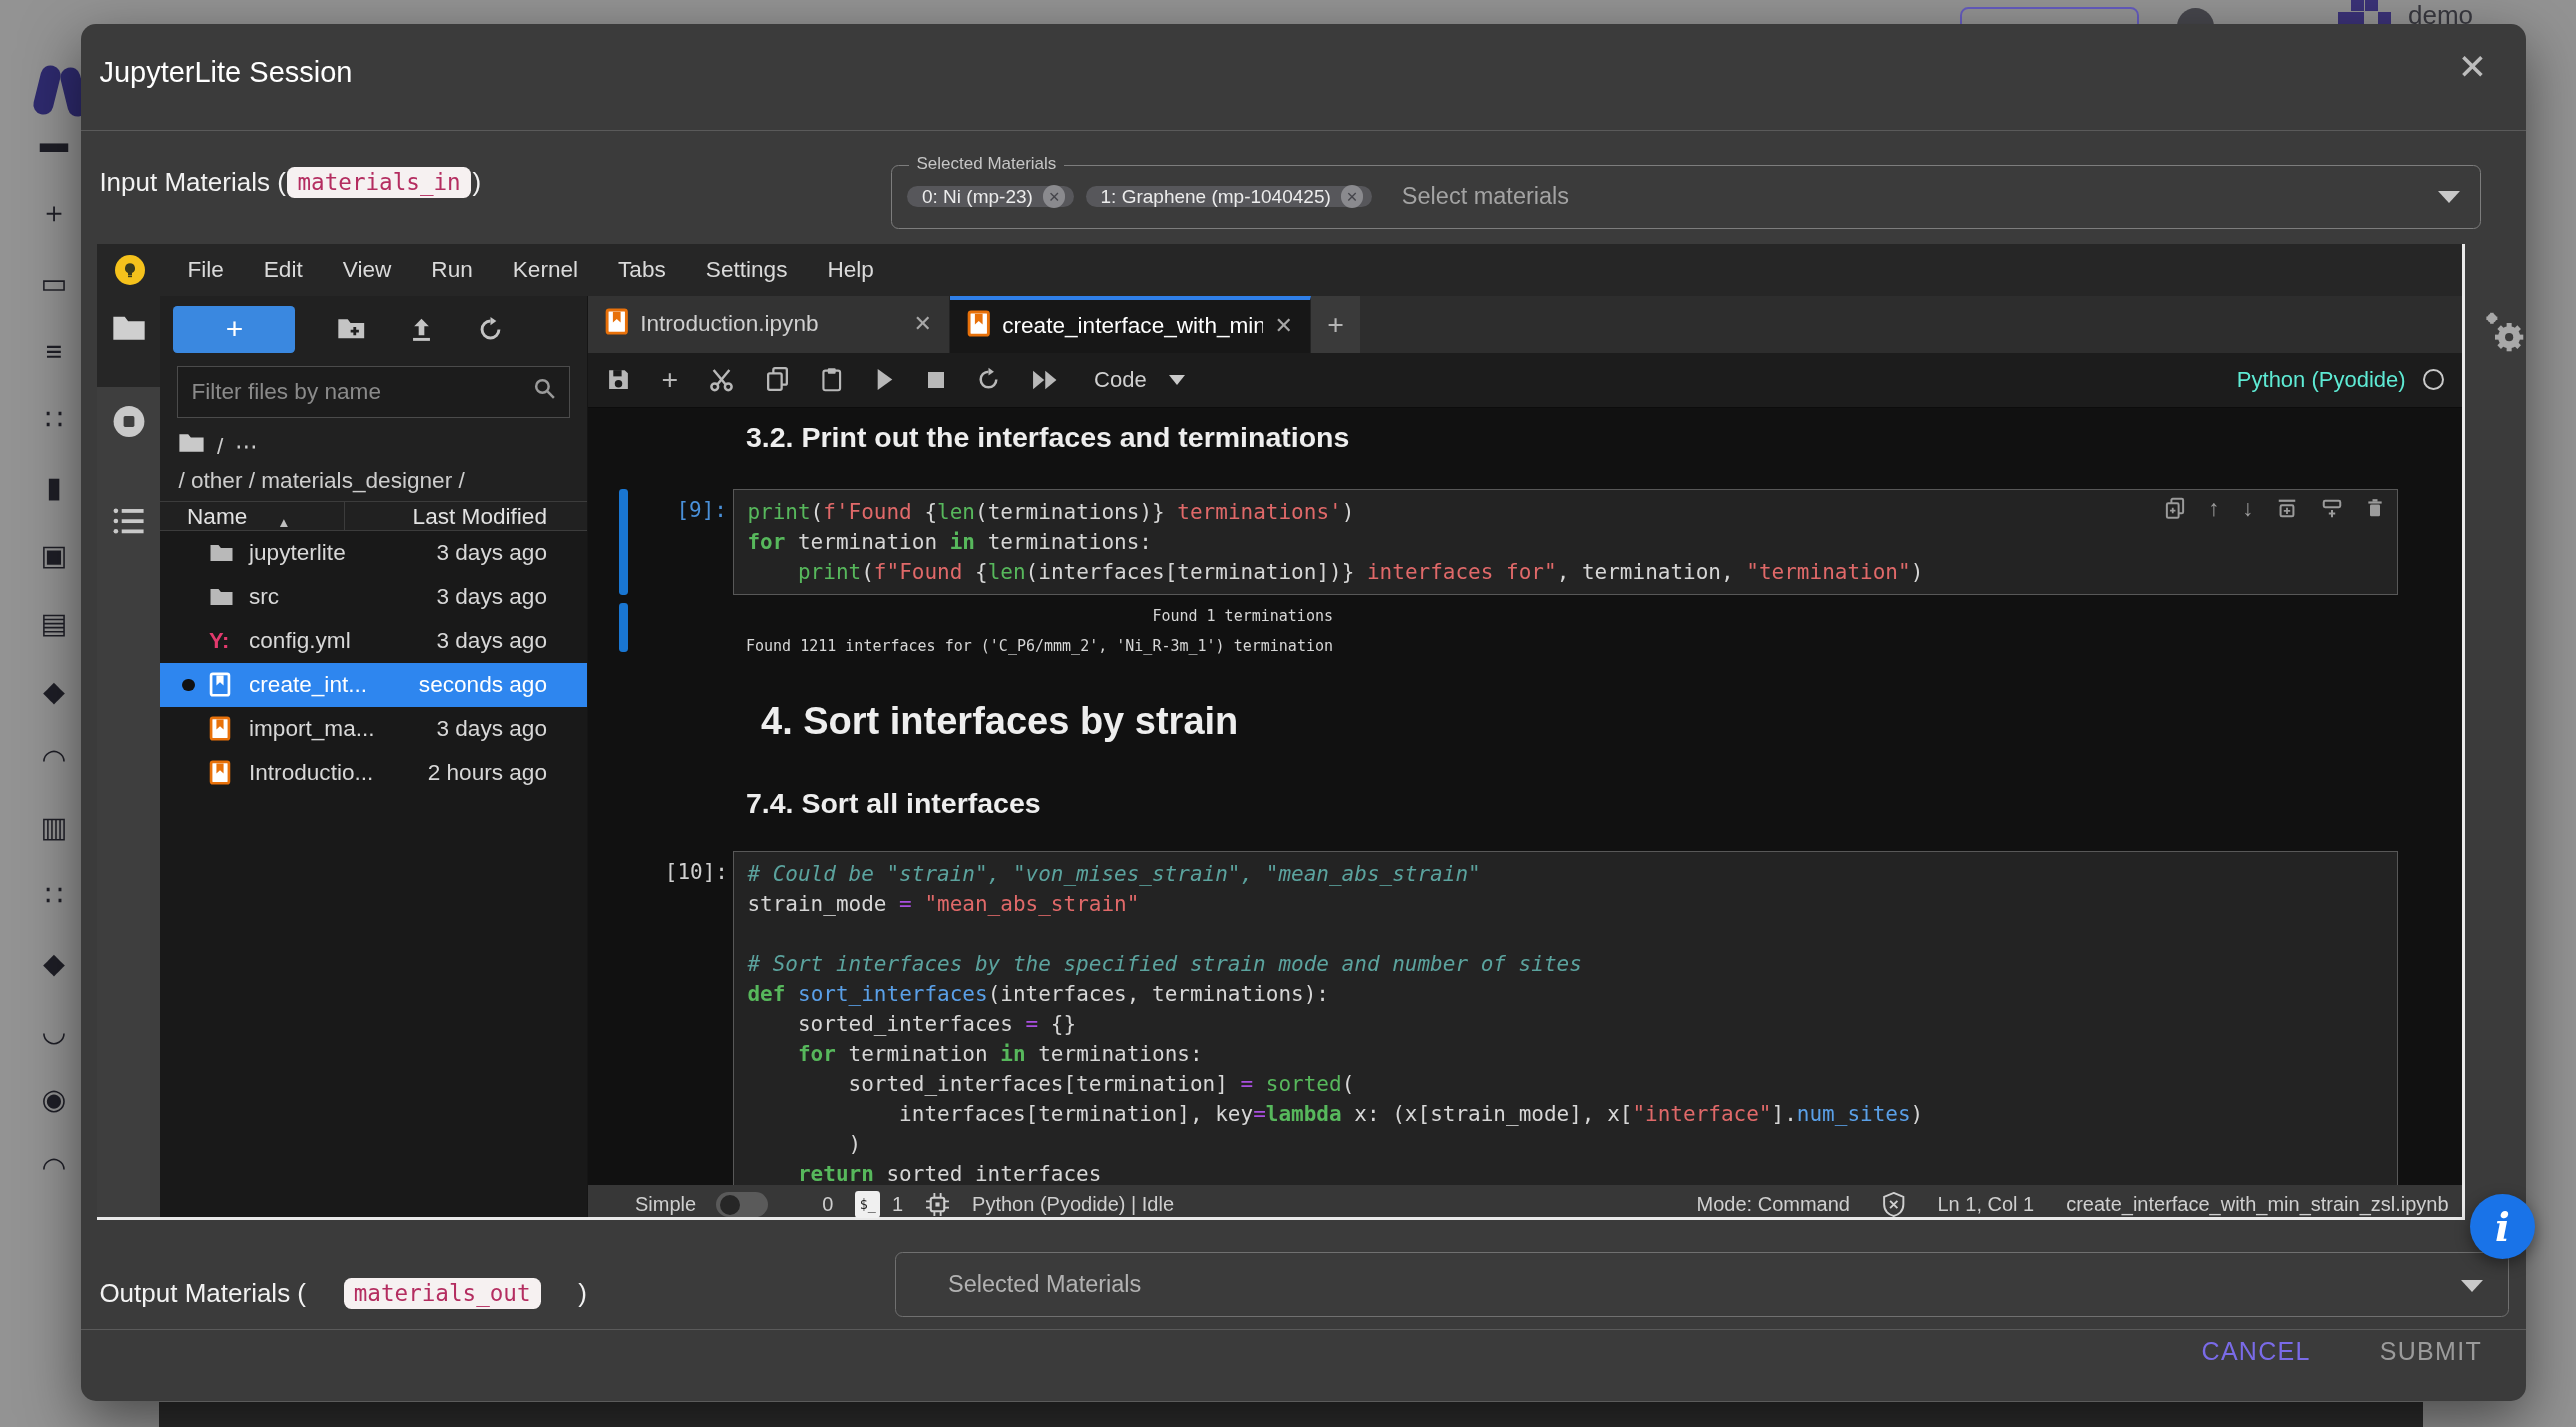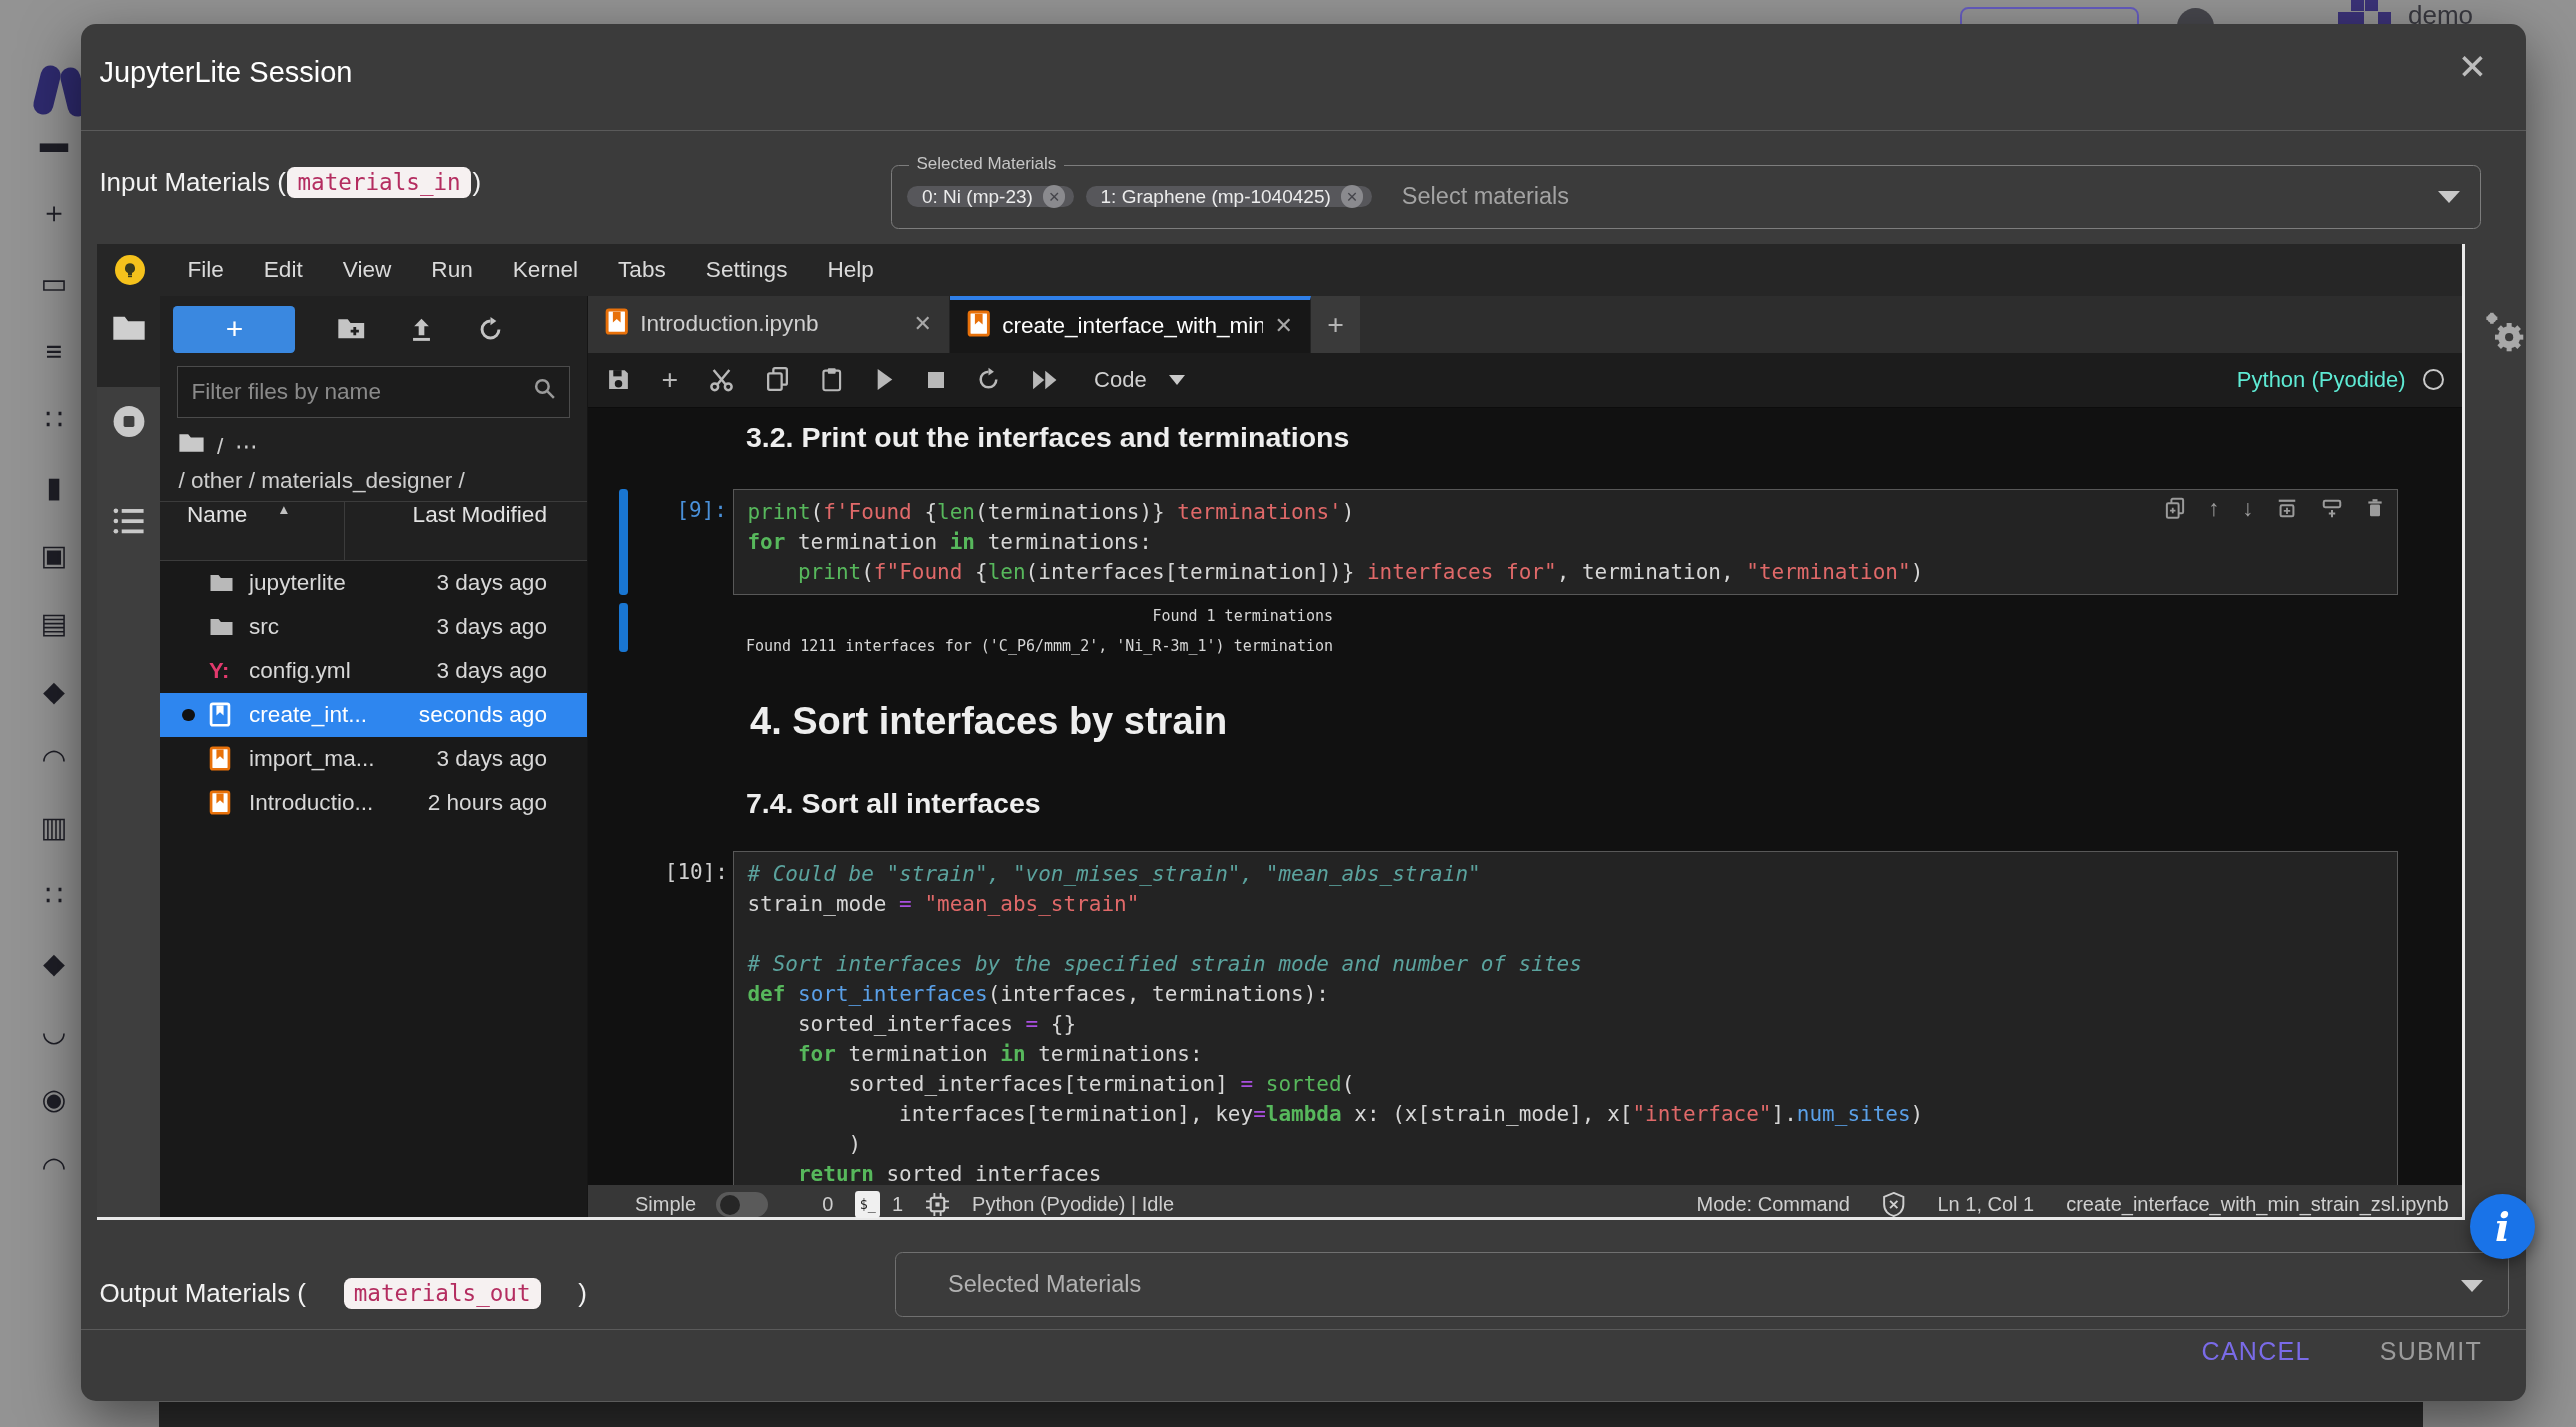--- a/index.html
+++ b/index.html
@@ -69,22 +69,22 @@
   .fbrowser { width:428px; background:#212121; flex:none; border-right:0.8px solid #151515;
     display:flex; flex-direction:column; font-size:22.6px; }
   .fb-toolbar { height:67px; display:flex; align-items:center; padding:0 13.4px; gap:42px; flex:none; }
   .fb-new { width:122px; height:47px; background:#3a88e0; border-radius:4.2px; color:#fff; font-size:30px;
     display:flex; align-items:center; justify-content:center; cursor:pointer; margin-right:0px; }
   .fb-filter { margin:3.4px 17px 0 17px; height:52px; border:0.8px solid #4b4b4b; background:#1c1c1c;
     display:flex; align-items:center; padding:0 11.7px 0 13.4px; flex:none; }
   .fb-filter .ph { color:#8a8a8a; flex:1; }
   .fb-crumbs { padding:11.7px 17px 3.4px 18.4px; color:#cdcdcd; flex:none; line-height:34px; }
   .fb-crumbs .row1 { display:flex; align-items:center; gap:11.7px; }
-  .fb-head { height:60px; border-top:0.8px solid #3c3c3c; border-bottom:0.8px solid #3c3c3c;
-    display:flex; align-items:flex-start; color:#e2e2e2; flex:none; position:relative; }
+  .fb-head { height:30px; border-top:0.8px solid #3c3c3c; border-bottom:0.8px solid #3c3c3c;
+    display:flex; align-items:flex-end; color:#e2e2e2; flex:none; position:relative; }
   .fb-head .name { margin-left:27px; font-weight:400; }
   .fb-head .sort { font-size:13.4px; color:#c0c0c0; margin-left:30px; }
   .fb-head .vsep { position:absolute; left:184px; top:0; width:0.8px; height:100%; background:#3c3c3c; }
   .fb-head .mod { position:absolute; right:40px; }
   .fb-list { flex:1; background:#191919; }
   .frow { height:44px; display:flex; align-items:center; color:#d8d8d8; position:relative; cursor:pointer; }
   .frow .ficon { position:absolute; left:49px; display:flex; }
   .frow .fname { position:absolute; left:89px; }
   .frow .fmod { position:absolute; right:40px; }
   .frow.sel { background:#2e86ef; color:#fff; }
@@ -505,21 +505,21 @@
               </span>
             </div>
           </div>
 
           <div class="collapser" style="top:195px; height:49px;"></div>
           <div id="out9" style="position:absolute; left:158px; top:193px;">
               <div class="outline">Found 1 terminations</div>
               <div class="outline">Found 1211 interfaces for ('C_P6/mmm_2', 'Ni_R-3m_1') termination</div>
             </div>
 
-          <div class="nb-h1" style="left:162px; top:292px;">4. Sort interfaces by strain</div>
+          <div class="nb-h1" style="left:173px; top:292px;">4. Sort interfaces by strain</div>
           <div class="nb-h2" style="left:158px; top:379px;">7.4. Sort all interfaces</div>
 
           <div class="prompt" style="left:34px; top:452px; width:106px; color:#cfcfcf;">[10]:</div>
           <div class="cellbox" style="top:443px; bottom:-5px;">
             <div id="code10">
                 <div class="codeline"><span class="tok-cm"># Could be "strain", "von_mises_strain", "mean_abs_strain"</span></div>
                 <div class="codeline"><span class="tok-pl">strain_mode </span><span class="tok-op">=</span><span class="tok-str"> "mean_abs_strain"</span></div>
                 <div class="codeline">&nbsp;</div>
                 <div class="codeline"><span class="tok-cm"># Sort interfaces by the specified strain mode and number of sites</span></div>
                 <div class="codeline"><span class="tok-kw">def</span><span class="tok-pl"> </span><span class="tok-fn">sort_interfaces</span><span class="tok-pl">(interfaces, terminations):</span></div>

